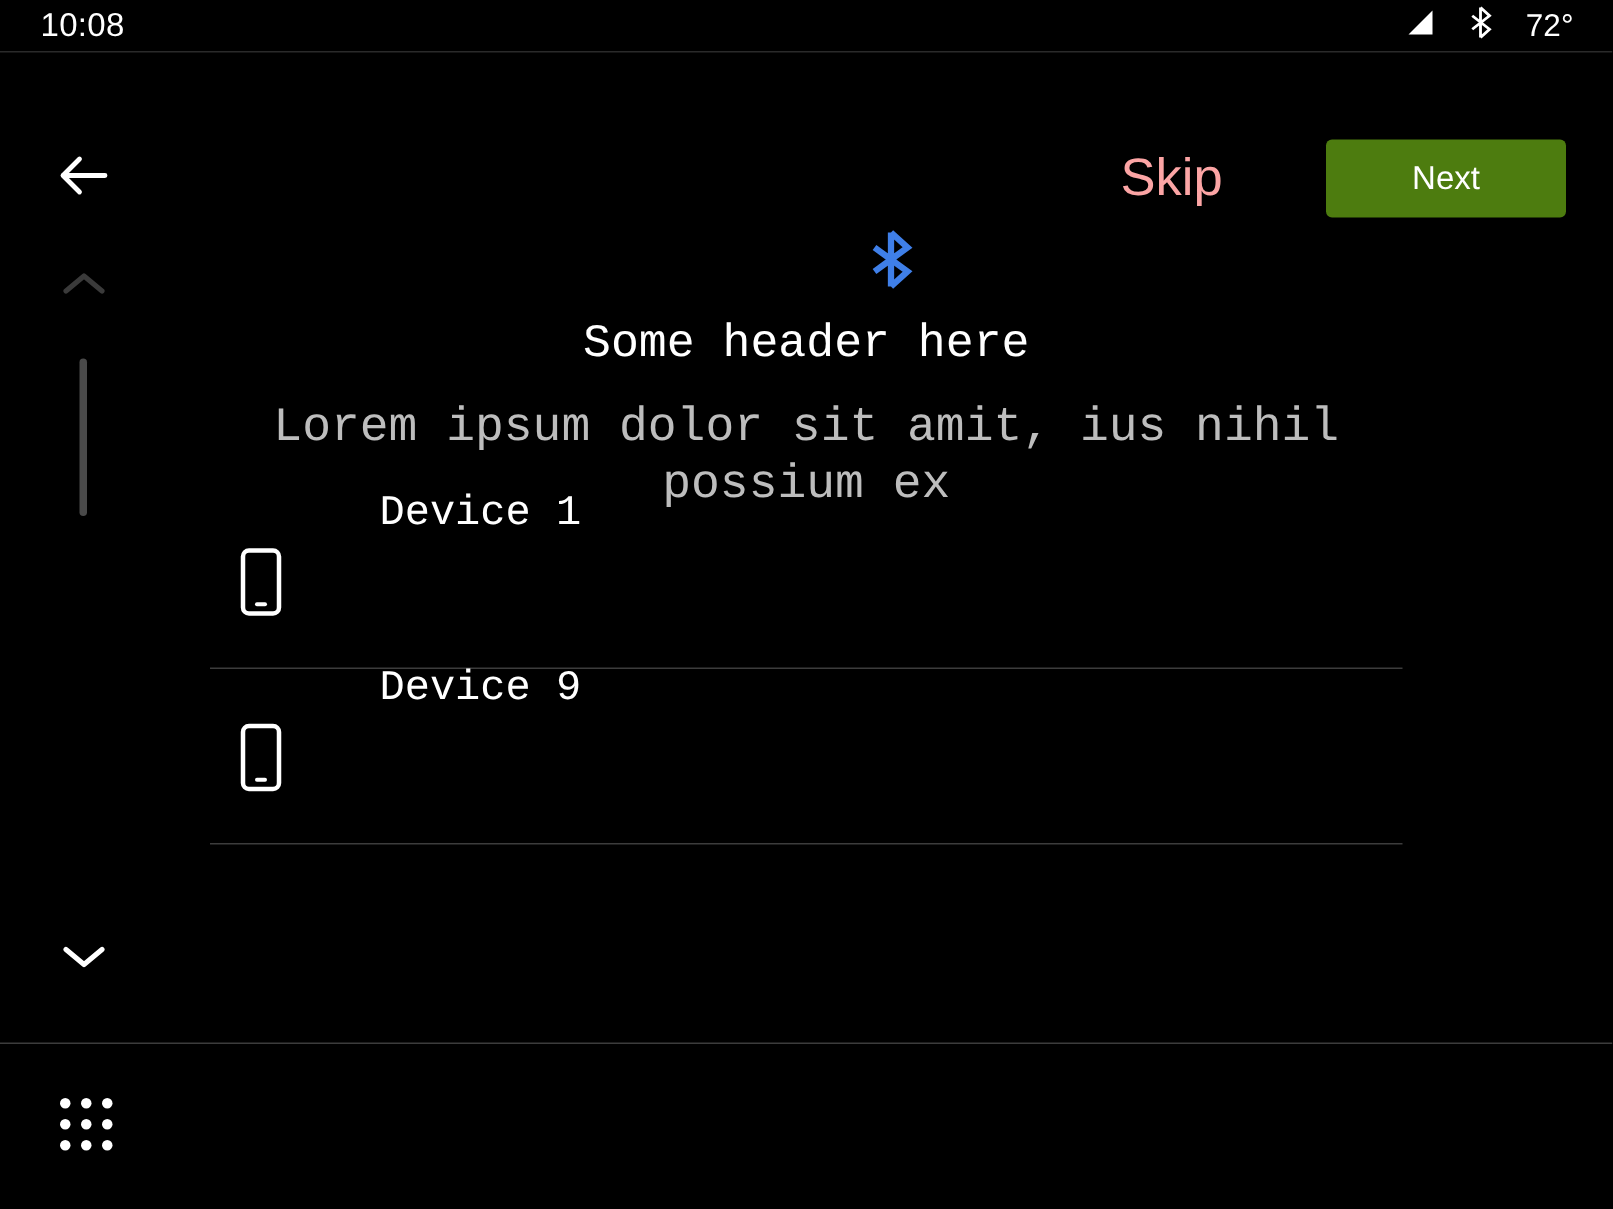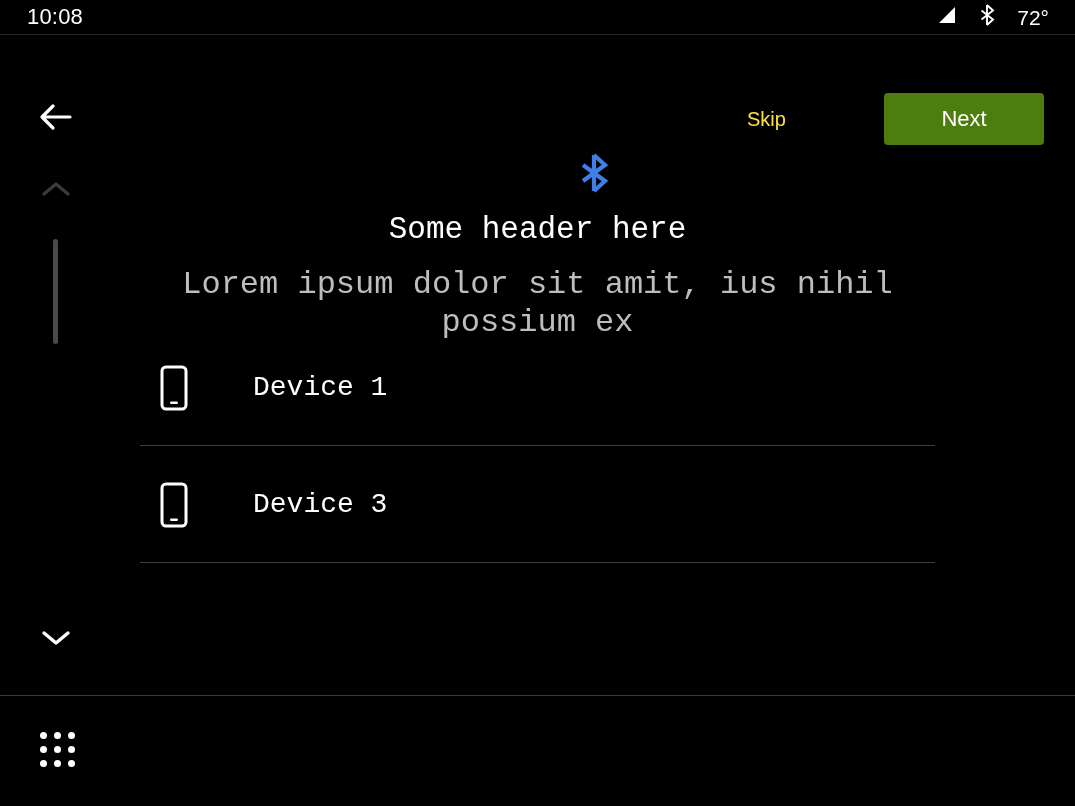--- a/index.html
+++ b/index.html
@@ -62,22 +62,22 @@
     width: 50px; height: 50px;
     display: flex; align-items: center; justify-content: center;
     cursor: pointer;
   }
   #skip-button {
     position: absolute;
     left: 733px; top: 62px;
     height: 44px;
     padding: 0 14px;
     display: flex; align-items: center; justify-content: center;
-    color: #fde047;
-    font-size: 20px;
+    color: #fca5a5;
+    font-size: 35px;
     cursor: pointer;
     background: transparent;
     border: none;
     font-family: "Liberation Sans", sans-serif;
   }
   #next-button {
     position: absolute;
     left: 884px; top: 58px;
     width: 160px; height: 52px;
     background: #4d7c0f;
@@ -161,21 +161,20 @@
   
   #device-list {
     position: absolute;
     left: 28px; top: 196px;
     width: 823px;
   }
   .device-row {
     position: relative;
     height: 117px;
     display: flex;
-    align-items: center;
     cursor: pointer;
   }
   .device-row::after {
     content: "";
     position: absolute;
     left: 0; bottom: 0;
     width: 795px; height: 1px;
     background: #3c3c3c;
   }
   .device-icon-wrap {
@@ -304,21 +303,21 @@
       </div>
 
 
       <div class="device-row">
         <div class="device-icon-wrap">
           <svg width="28" height="46" viewBox="0 0 28 46">
             <rect x="2" y="2" width="24" height="42" rx="4" ry="4" fill="none" stroke="#ffffff" stroke-width="3"></rect>
             <rect x="10" y="36.5" width="8" height="2.6" rx="1.3" fill="#ffffff"></rect>
           </svg>
         </div>
-        <span class="device-label">Device 3</span>
+        <span class="device-label">Device 9</span>
       </div>
 
     </div>
   </div>
 
   <div id="bottom-bar">
     <div id="app-drawer-button">
       <span class="dot-grid">
         <i></i>
           <i></i>

